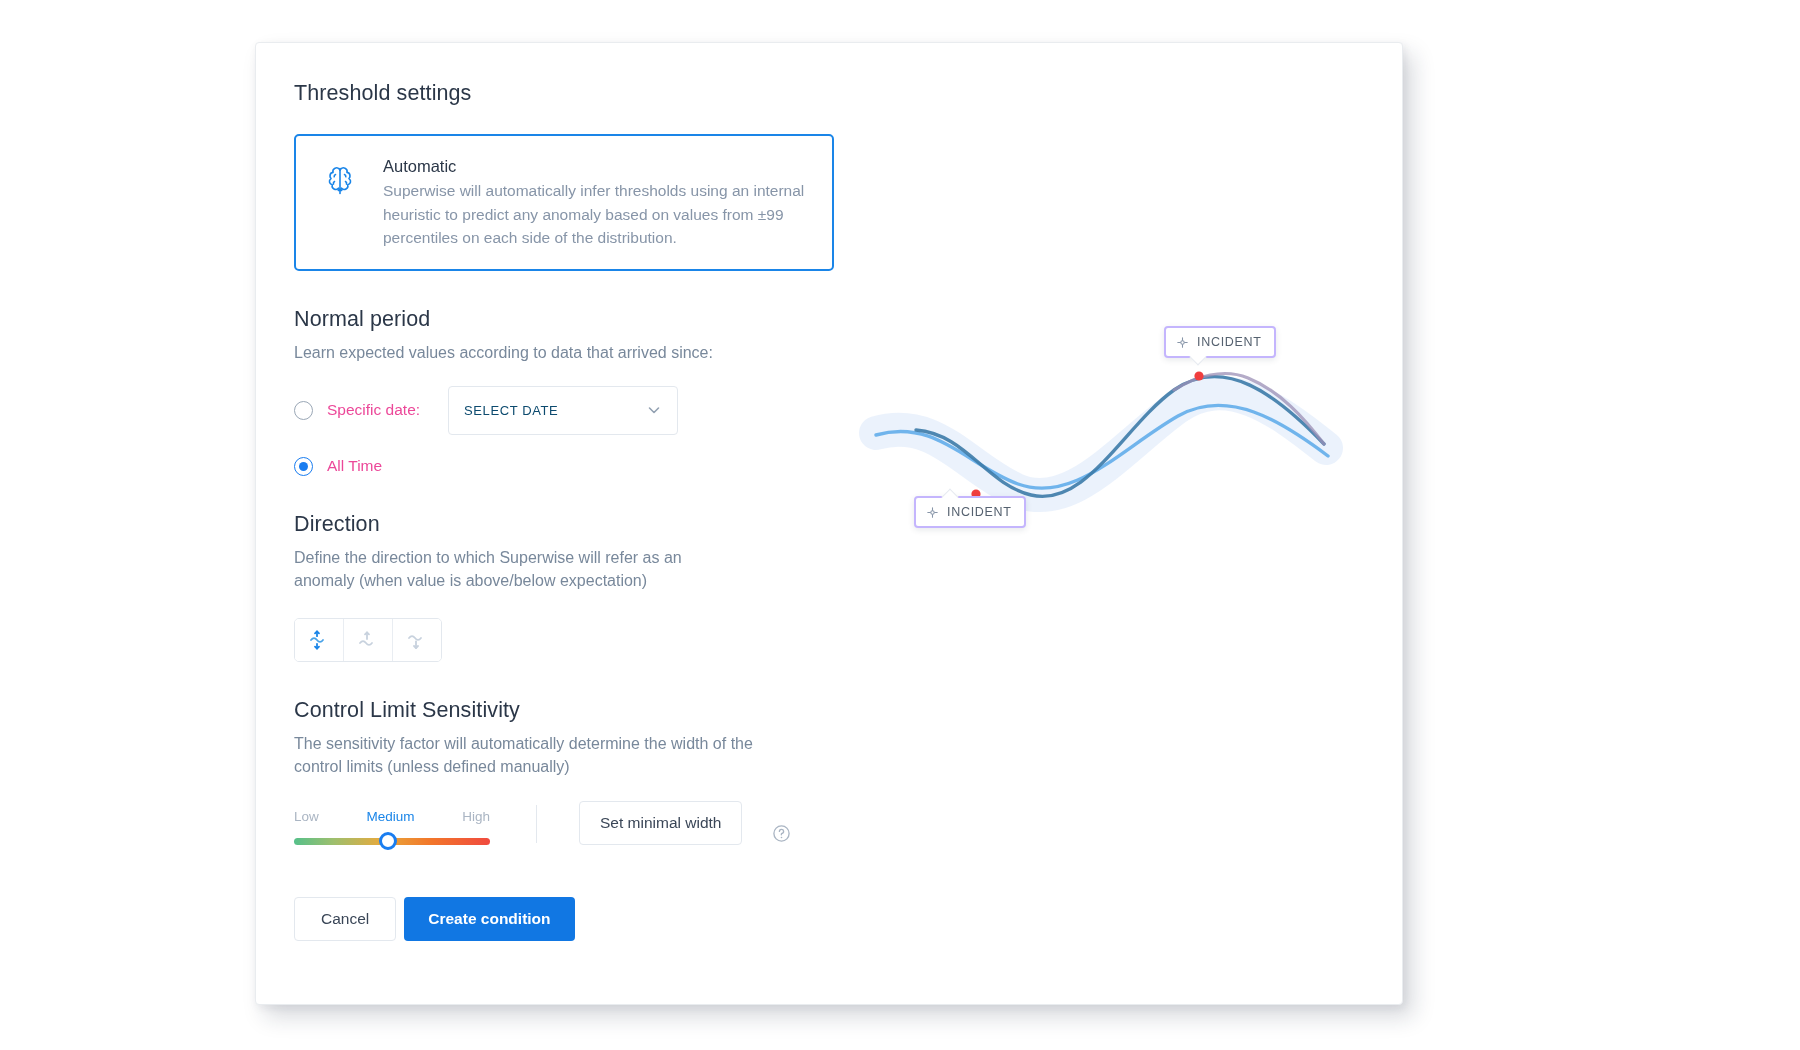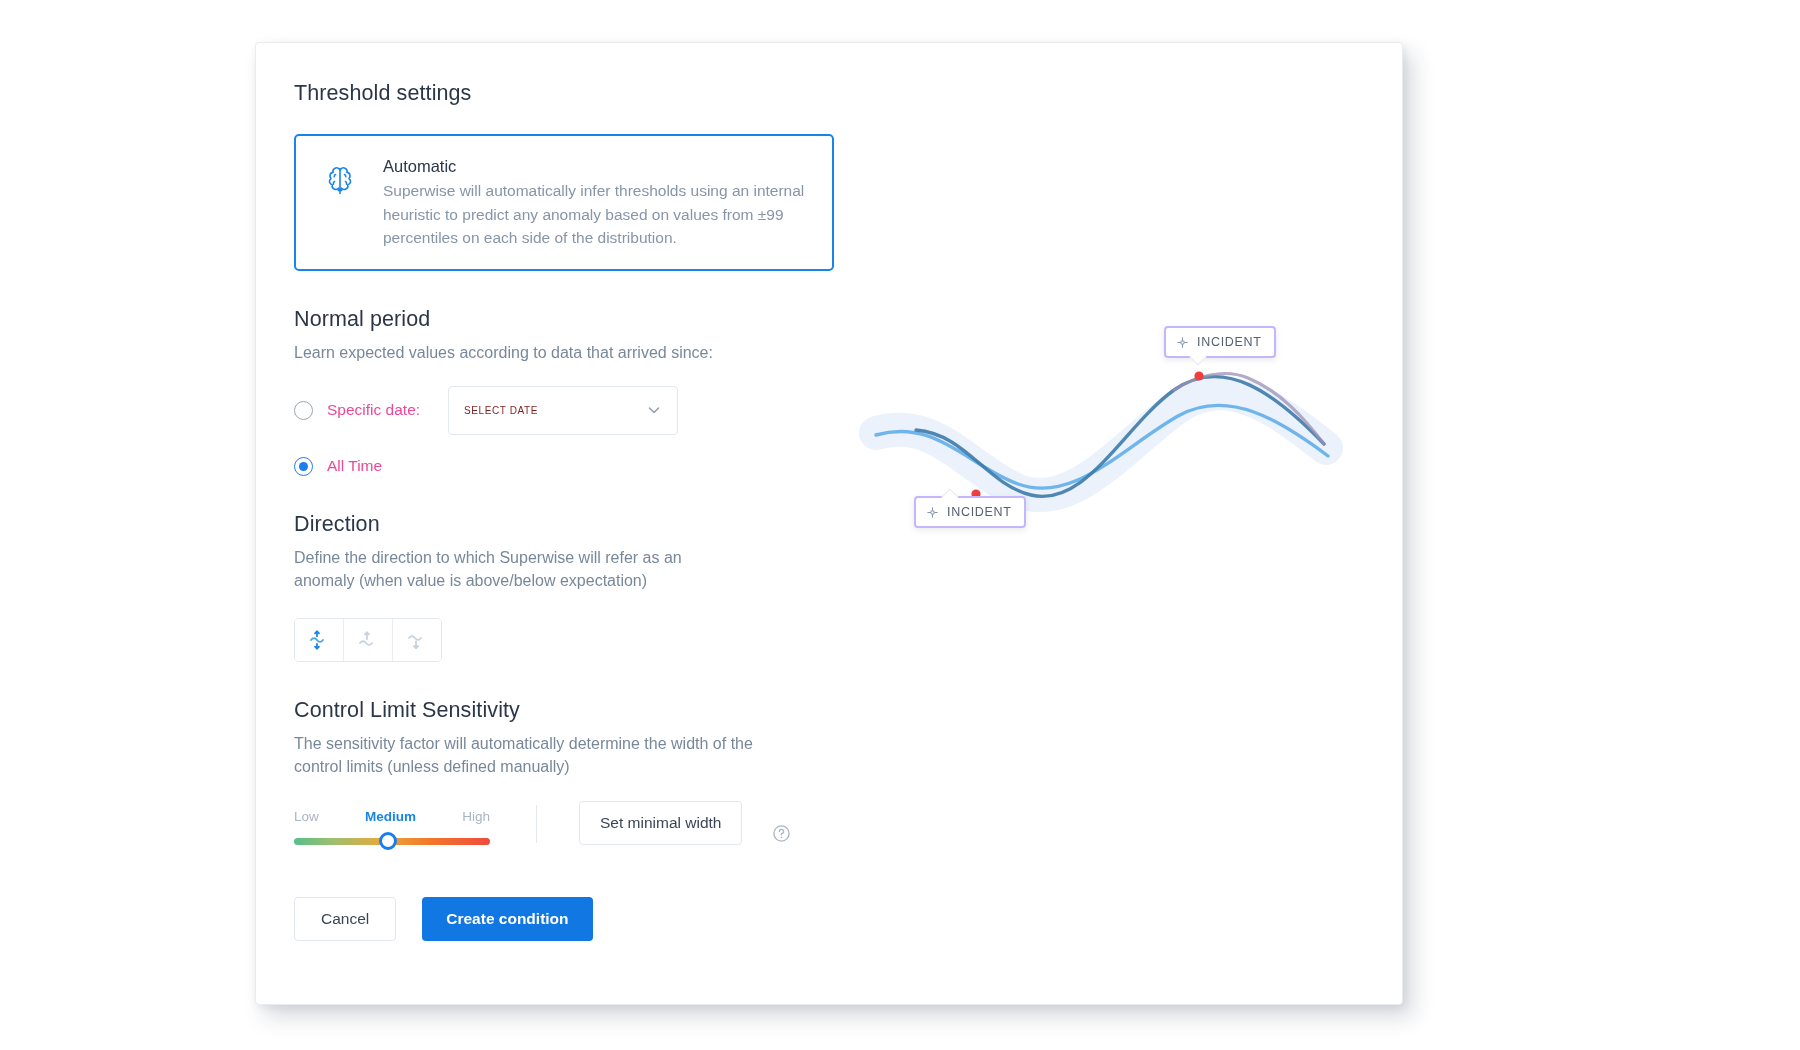--- a/index.html
+++ b/index.html
@@ -69,58 +69,58 @@
   .radio-label { font-size: 15.5px; color: #ec4899; }
   .select-box {
     margin-left: 14px;
     width: 230px; height: 49px;
     border: 1px solid #e3e8ee; border-radius: 4px;
     background: #fff;
     display:flex; align-items:center; justify-content:space-between;
     padding: 0 15px;
     cursor: pointer;
   }
-  .select-placeholder { font-size: 10px; color: #7f1d1d; letter-spacing: .6px; }
+  .select-placeholder { font-size: 13px; color: #0c4a6e; letter-spacing: .6px; }
   .chev { color:#93a1b2; display:flex; }
 
   
   .dir-group { display:flex; margin-top: 26px; width: 148px; height: 44px;
     border:1px solid #e3e8ee; border-radius: 5px; overflow:hidden; background:#fff; }
   .dir-btn { flex:1; display:flex; align-items:center; justify-content:center; cursor:pointer;
     border-right:1px solid #e9edf2; background:#fff; }
   .dir-btn:last-child { border-right:none; }
   .dir-btn.active { background:#fff; }
 
   
   .sens-row { display:flex; align-items:flex-end; gap: 16px; margin-top: 22px; }
   .slider-wrap { width: 196px; }
   .slider-labels { display:flex; justify-content:space-between; font-size: 13.5px; margin-bottom: 14px; }
   .sl-low { color:#aab5c3; }
-  .sl-med { color:#1a85e8; font-weight:700;text-align:center; }
+  .sl-med { color:#1a85e8; font-weight:400;text-align:center; }
   .sl-high { color:#aab5c3; }
   .slider-track {
     position:relative; height: 7px; border-radius: 4px;
     background: linear-gradient(90deg, #56c08a 0%, #9dbf6e 20%, #e8a93c 45%, #f2762a 70%, #f04a3f 100%);
   }
   .slider-thumb {
     position:absolute; left: 48%; top:50%; transform: translate(-50%,-50%);
     width: 18px; height:18px; border-radius:50%;
     background:#fff; border: 3px solid #1a7df0; cursor: pointer;
   }
   .sens-divider { width:1px; height: 38px; background:#e3e8ee; margin: 0 26px 2px 30px; }
   .min-width-btn {
     height: 44px; padding: 0 20px;
     border:1px solid #e3e8ee; border-radius:4px; background:#fff;
     font-size: 15.5px; color:#3a4657; cursor:pointer; display:flex; align-items:center;
     font-family: inherit;
   }
   .help-icon { margin-left: 14px; margin-bottom: 2px; color:#aab5c3; display:flex; align-items:center; cursor:pointer; }
 
   
-  .footer { display:flex; gap: 26px; margin-top: 52px; align-items:center; }
+  .footer { display:flex; gap: 8px; margin-top: 52px; align-items:center; }
   .btn-cancel {
     height: 44px; padding: 0 26px; border:1px solid #e3e8ee; border-radius:4px;
     background:#fff; color:#3a4657; font-size:15.5px; cursor:pointer; font-family:inherit;
   }
   .btn-primary {
     height: 44px; padding: 0 24px; border:none; border-radius:4px;
     background:#1177e3; color:#fff; font-size:15.5px; font-weight:700; cursor:pointer; font-family:inherit;
   }
 
   

